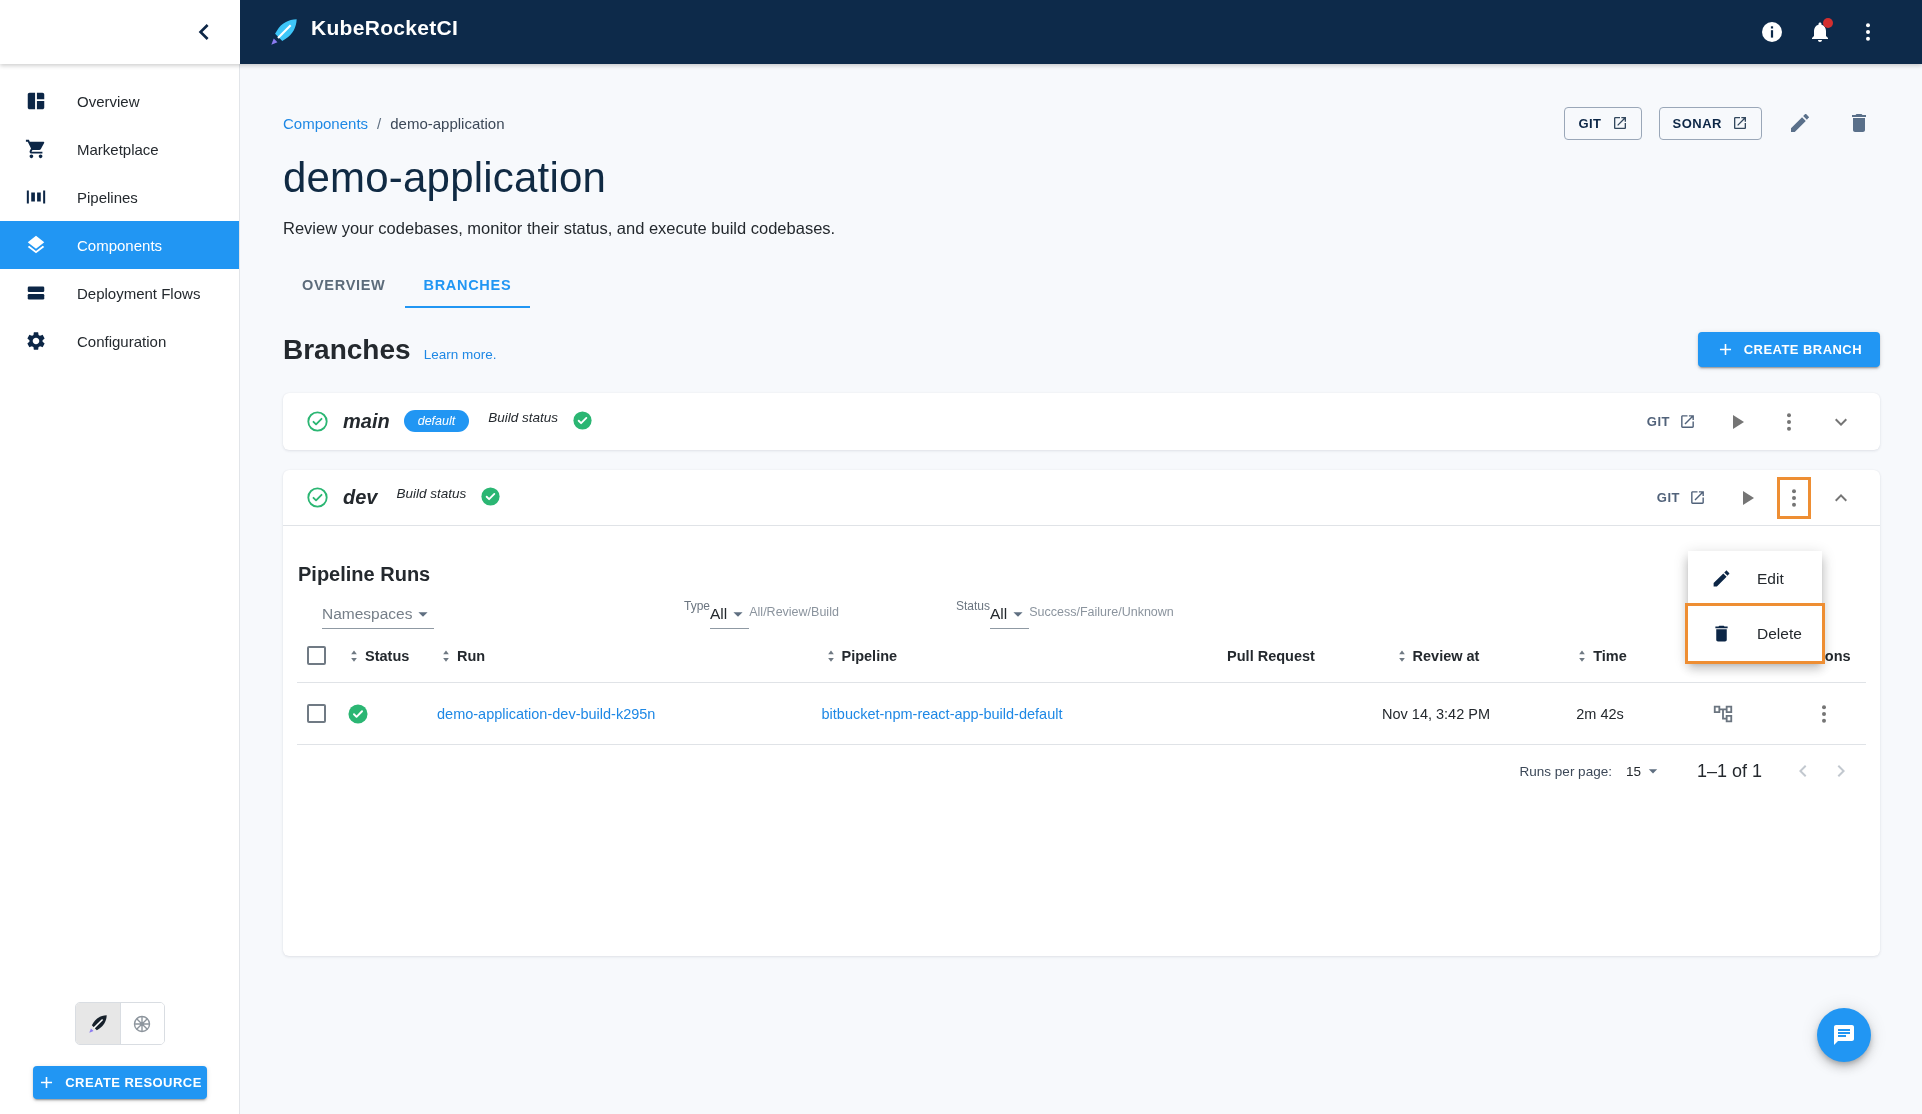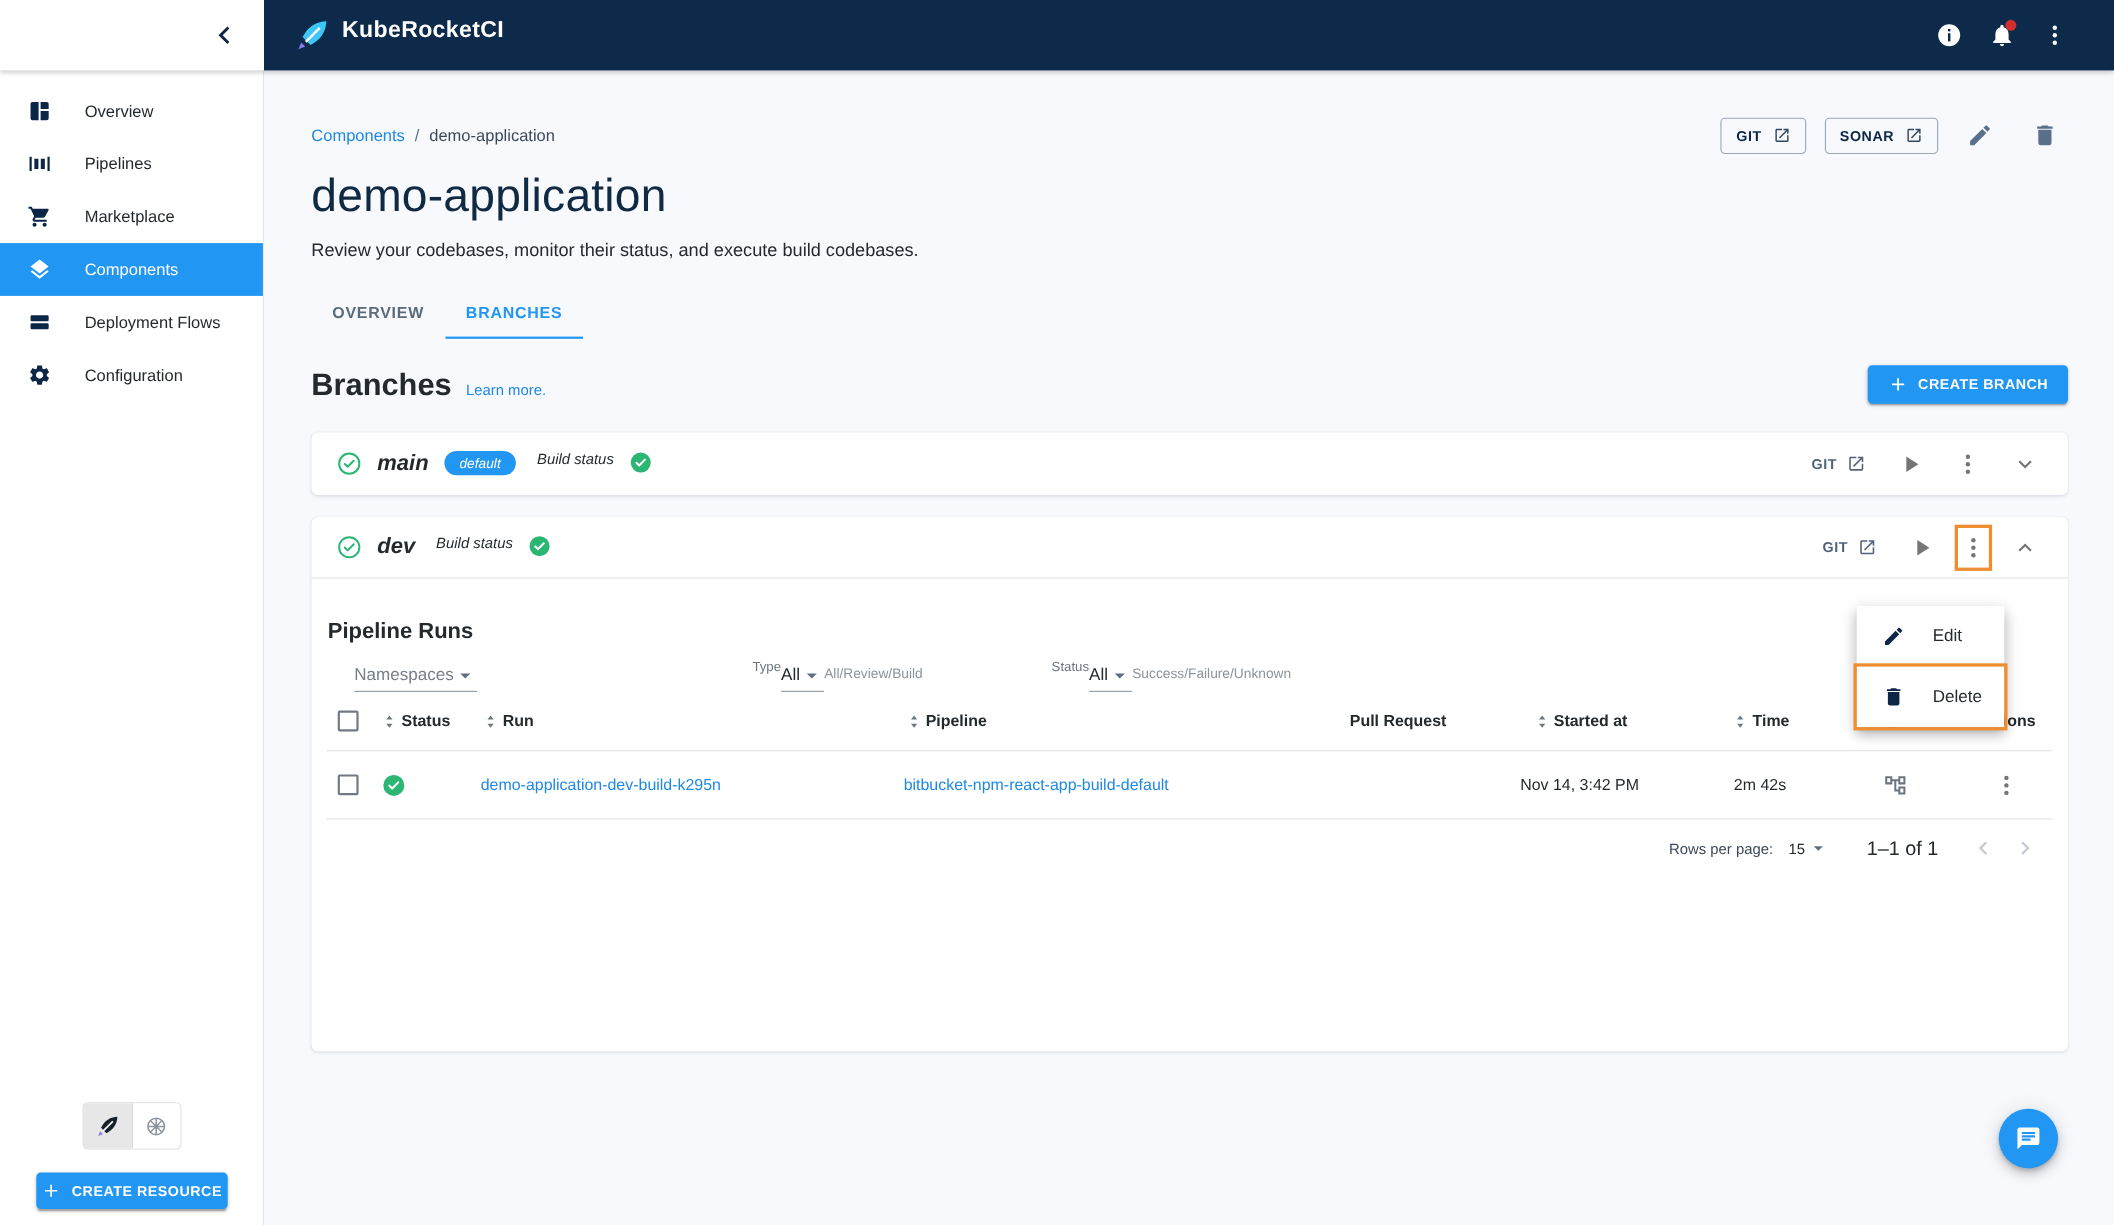--- a/index.html
+++ b/index.html
@@ -316,29 +316,29 @@
   <aside class="sidebar">
     <nav class="nav">
       <div class="nav-item">
         <span class="nav-icon"><svg>
               <use href="#i-dashboard"></use>
             </svg></span>
         <span class="nav-label">Overview</span>
       </div>
       <div class="nav-item">
         <span class="nav-icon"><svg>
+              <use href="#i-cart"></use>
+            </svg></span>
+        <span class="nav-label">Marketplace</span>
+      </div>
+      <div class="nav-item">
+        <span class="nav-icon"><svg>
               <use href="#i-pipelines"></use>
             </svg></span>
         <span class="nav-label">Pipelines</span>
-      </div>
-      <div class="nav-item">
-        <span class="nav-icon"><svg>
-              <use href="#i-cart"></use>
-            </svg></span>
-        <span class="nav-label">Marketplace</span>
       </div>
       <div class="nav-item active">
         <span class="nav-icon"><svg>
               <use href="#i-layers"></use>
             </svg></span>
         <span class="nav-label">Components</span>
       </div>
       <div class="nav-item">
         <span class="nav-icon"><svg>
               <use href="#i-rows"></use>
@@ -565,21 +565,21 @@
                     </svg></span>
                 <span>Pipeline</span>
               </div>
               <div class="th center">
                 <span>Pull Request</span>
               </div>
               <div class="th center">
                 <span class="sort-icon"><svg>
                       <use href="#i-sort"></use>
                     </svg></span>
-                <span>Started at</span>
+                <span>Review at</span>
               </div>
               <div class="th center">
                 <span class="sort-icon"><svg>
                       <use href="#i-sort"></use>
                     </svg></span>
                 <span>Time</span>
               </div>
               <div class="th center">
                 <span>Diagram</span>
               </div>
@@ -617,21 +617,21 @@
                   <button class="row-iconbtn">
                     <svg>
                       <use href="#i-kebab"></use>
                     </svg>
                   </button>
                 </div>
             </div>
           </div>
 
           <div class="pagination">
-            <span class="pg-label">Rows per page:</span>
+            <span class="pg-label">Runs per page:</span>
             <div class="pg-select">
               <span class="pg-select-value">15</span>
               <span class="pg-caret"><svg>
                     <use href="#i-caret-down"></use>
                   </svg></span>
             </div>
             <span class="pg-range">1–1 of 1</span>
             <button class="pg-nav first">
                 <svg>
                   <use href="#i-chevron-left"></use>

